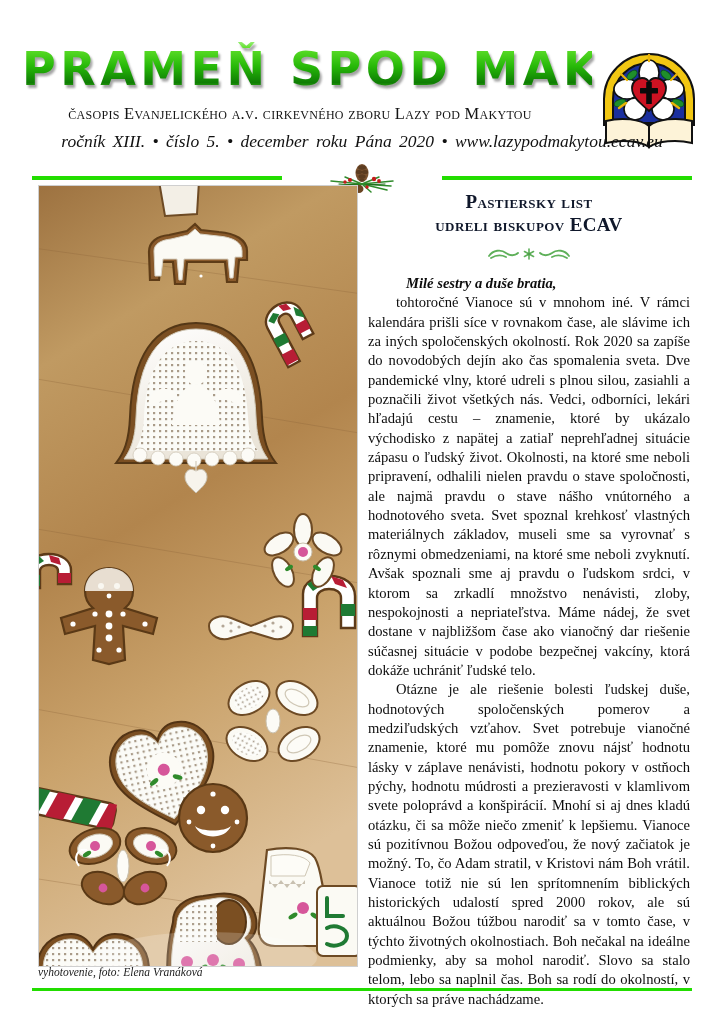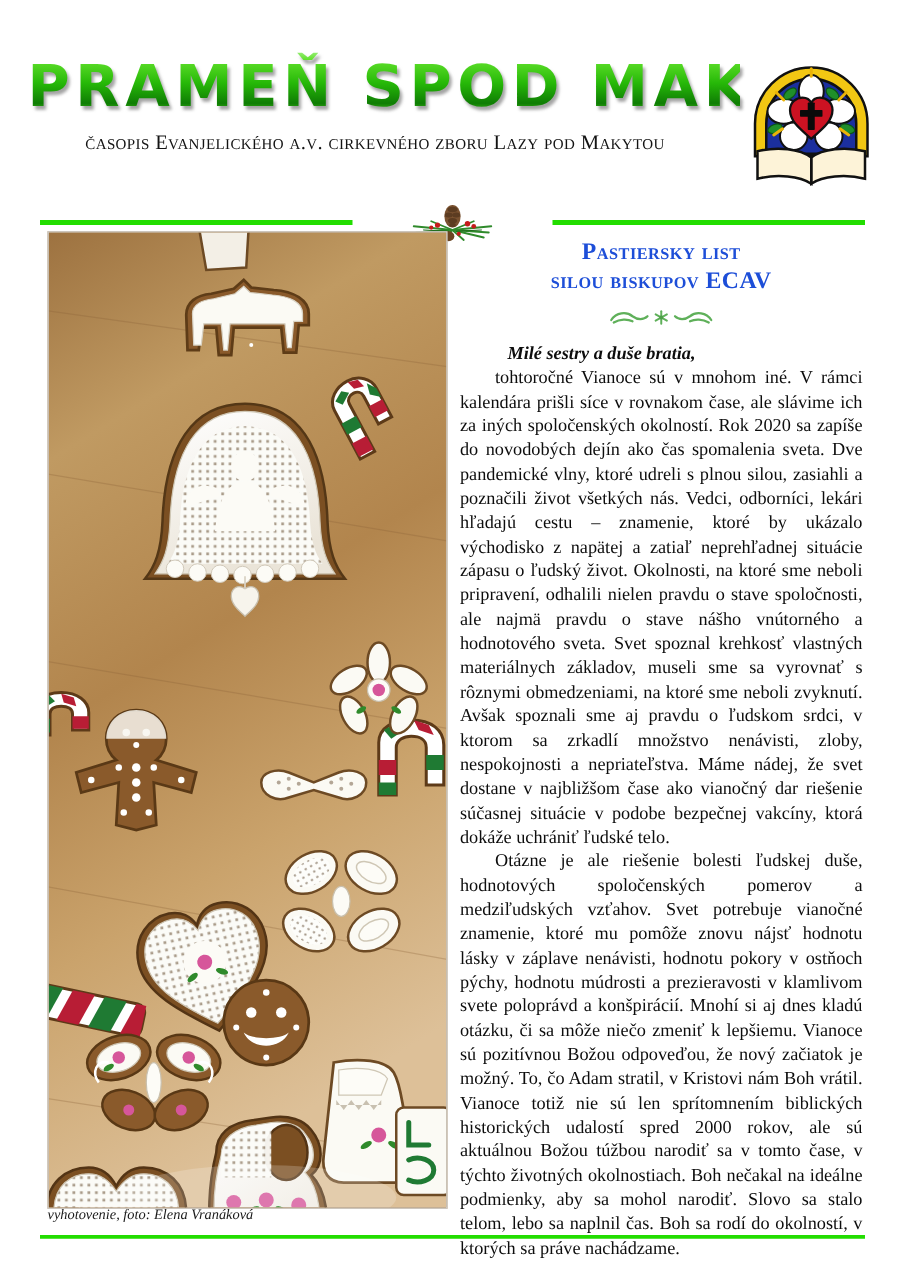--- a/index.html
+++ b/index.html
@@ -142,21 +142,21 @@
   }
   .article-title {
     margin: 0;
     font-family: "Liberation Serif", serif;
     font-weight: 700;
     font-variant: small-caps;
     font-size: 19px;
     line-height: 23px;
     text-align: center;
     letter-spacing: 0.4px;
-    color: #1d4ed8;
+    color: #0f172a;
   }
   .ornament-flourish {
     display: block;
     margin: 9px auto 11px auto;
     width: 92px;
     height: 18px;
   }
   .article-body p {
     margin: 0;
     font-family: "Liberation Serif", serif;
@@ -234,20 +234,21 @@
         <g stroke="#111" stroke-width="2">
           <path d="M53 89 C44 82 26 80 10 84 L10 106 C26 102 44 104 53 110 Z" fill="#fdf3d8"></path>
           <path d="M53 89 C62 82 80 80 96 84 L96 106 C80 102 62 104 53 110 Z" fill="#fdf3d8"></path>
           <line x1="53" y1="89" x2="53" y2="110"></line>
         </g>
       </svg>
     </span>
 
     <div class="subtitle">časopis Evanjelického a.v. cirkevného zboru Lazy pod Makytou</div>
 
+    <div class="issueline">ročník XIII.  •  číslo 5.  •  december roku Pána 2020  •  www.lazypodmakytou.ecav.eu</div>
   </div>
 
   <div class="divider">
     <div class="rule left"></div>
     <div class="rule right"></div>
     <span class="ornament-pine">
       <svg viewBox="0 0 86 30" width="86" height="30" aria-hidden="true">
 
         <g stroke="#2f8a2b" stroke-width="1.5" stroke-linecap="round">
           <line x1="43" y1="20" x2="12" y2="17"></line>
@@ -613,21 +614,21 @@
       <ellipse cx="168" cy="772" rx="110" ry="26" fill="#ffffff" opacity="0.20"></ellipse>
     </svg>
   </div>
 
   <div class="photo-caption">vyhotovenie, foto: Elena Vranáková</div>
 
   <div class="article">
 
     <h1 class="article-title">
       <span>Pastiersky list</span><br>
-      <span>silou biskupov ECAV</span><br>
+      <span>udreli biskupov ECAV</span><br>
     </h1>
 
     <span class="ornament-flourish">
       <svg viewBox="0 0 92 18" width="92" height="18" aria-hidden="true">
         <g fill="none" stroke="#5fb05a" stroke-width="1.8" stroke-linecap="round">
           <path d="M6 11 C10 5 18 4 23 8 C27 11 32 11 35 8"></path>
           <path d="M8 13 C13 10 19 10 23 12"></path>
           <path d="M86 11 C82 5 74 4 69 8 C65 11 60 11 57 8"></path>
           <path d="M84 13 C79 10 73 10 69 12"></path>
         </g>

